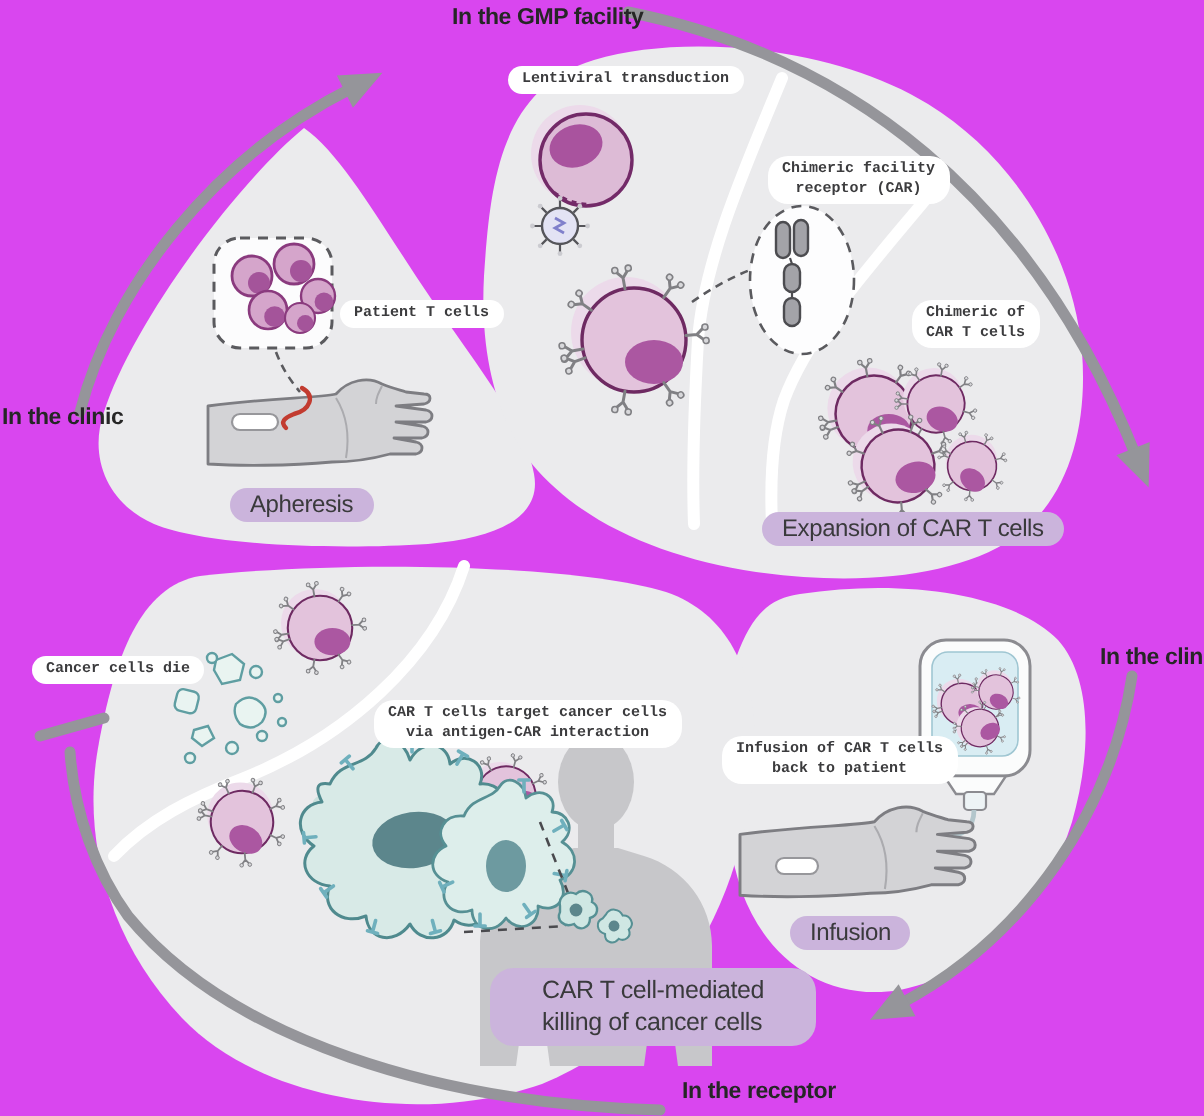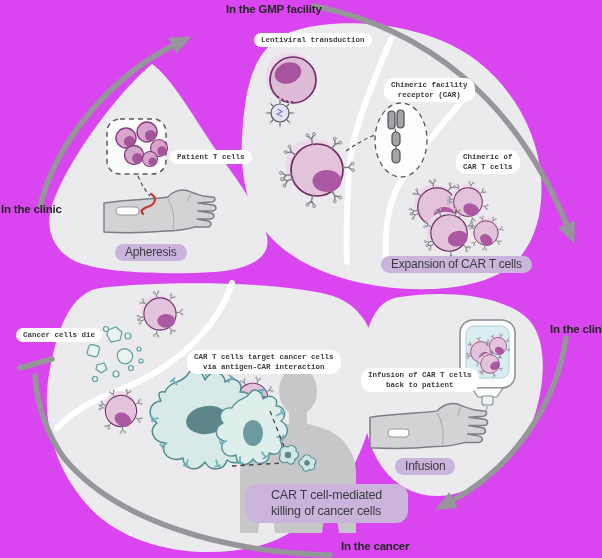--- a/index.html
+++ b/index.html
@@ -245,21 +245,21 @@
   </g>
 
   <path d="M 270,411 L 285,449 M 232,466 L 283,463" fill="none" stroke="#4a4a4e" stroke-width="1.3" stroke-dasharray="4.5,4"></path>
   <use href="#minicancer" transform="translate(288,455)"></use>
   <use href="#minicancer" transform="translate(307,463) scale(0.85) rotate(40)"></use>
 </svg>
 
 <div class="ctx" style="left:226px;top:3px;">In the GMP facility</div>
 <div class="ctx" style="left:1px;top:203px;">In the clinic</div>
 <div class="ctx" style="left:550px;top:323px;">In the clinic</div>
-<div class="ctx" style="left:341px;top:540px;">In the cancer</div>
+<div class="ctx" style="left:341px;top:540px;">In the receptor</div>
 
 <div class="pill-white" style="left:254px;top:33px;">Lentiviral transduction</div>
 <div class="pill-white" style="left:384px;top:78px;">
   <div>Chimeric facility</div>
   <div>receptor (CAR)</div>
 </div>
 <div class="pill-white" style="left:456px;top:150px;">
   <div>Chimeric of</div>
   <div>CAR T cells</div>
 </div>

